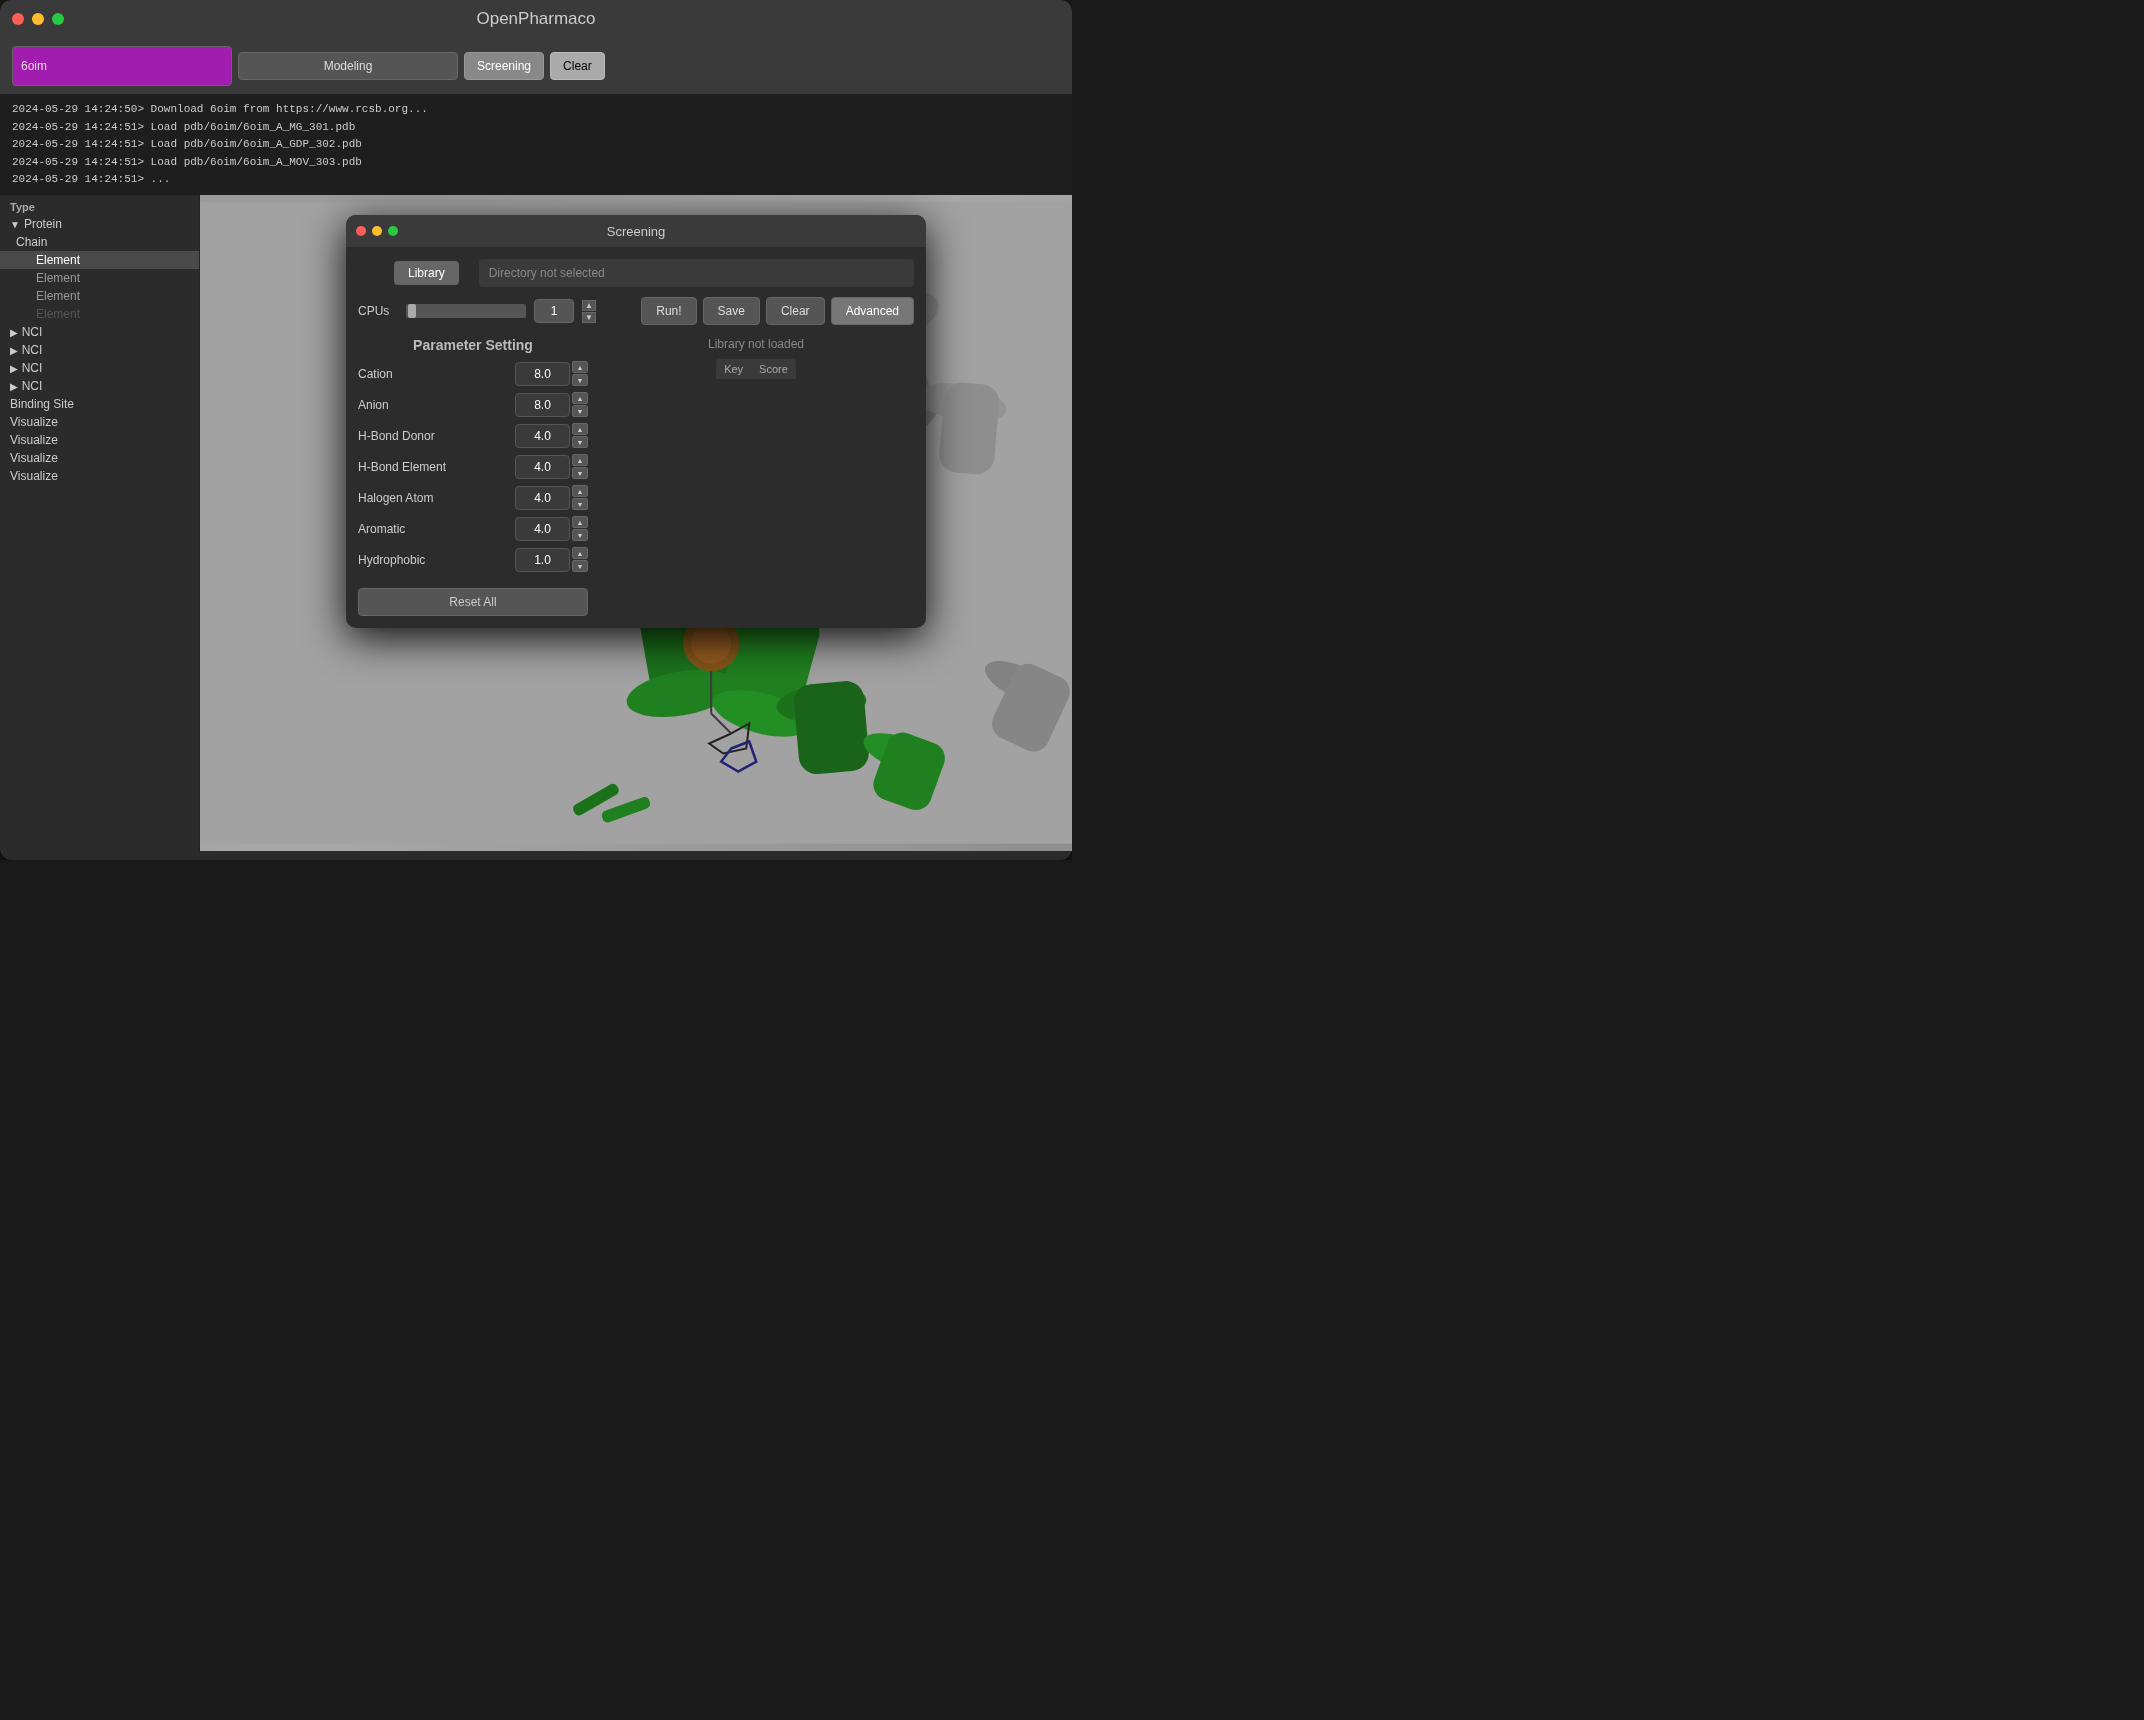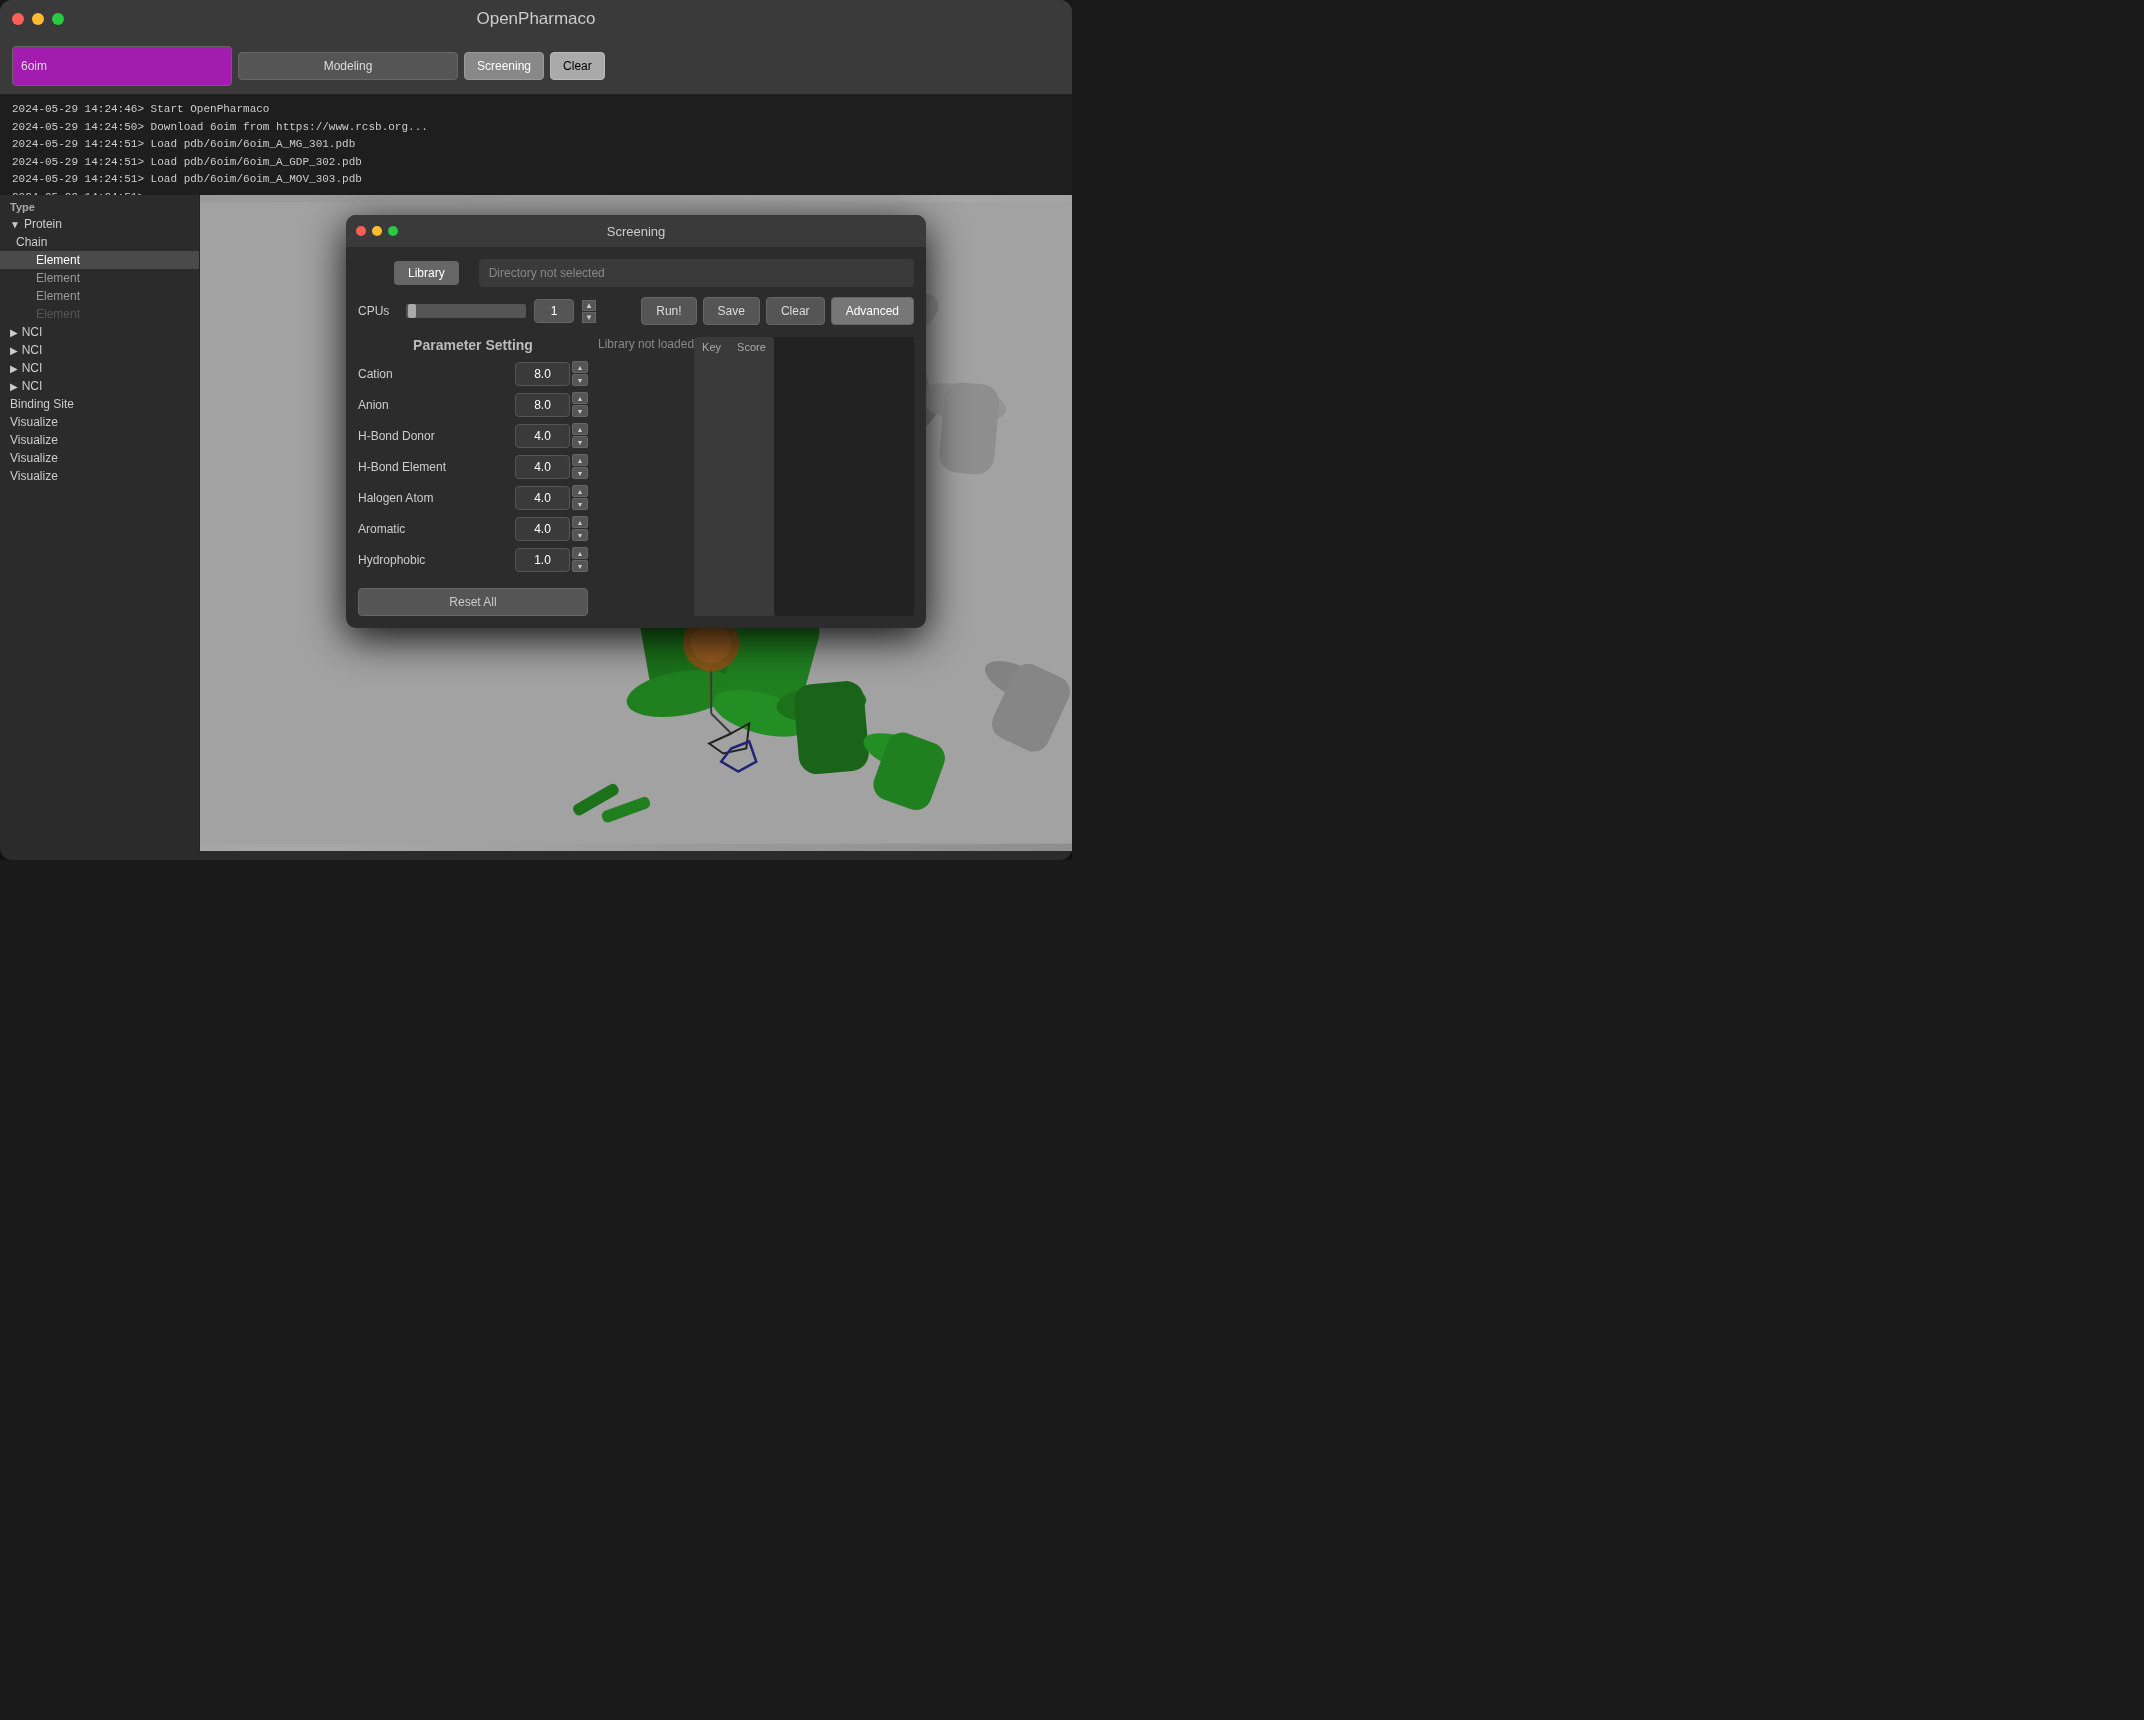--- a/index.html
+++ b/index.html
@@ -406,21 +406,22 @@
       cursor: pointer;
       display: flex;
       align-items: center;
       justify-content: center;
     }
 
     
     .results-panel {
       flex: 1;
       display: flex;
-      flex-direction: row;
+      flex-direction: column;
+      align-items: center;
     }
     .results-header {
       color: #888;
       font-size: 12px;
       margin-bottom: 8px;
       text-align: center;
     }
     .results-table-header {
       display: flex;
       background: #3a3a3a;
@@ -483,21 +484,20 @@
 
   <div class="top-toolbar">
     <input class="toolbar-input" type="text" value="6oim" style="">
     <button class="tab-btn modeling-tab">Modeling</button>
     <button class="tab-btn active-tab">Screening</button>
     <button class="tab-btn clear-tab">Clear</button>
   </div>
 
 
   <div class="log-area">
-    <div>2024-05-29 14:24:46&gt; Start OpenPharmaco</div>
     <div>2024-05-29 14:24:50&gt; Download 6oim from https://www.rcsb.org...</div>
     <div>2024-05-29 14:24:51&gt; Load pdb/6oim/6oim_A_MG_301.pdb</div>
     <div>2024-05-29 14:24:51&gt; Load pdb/6oim/6oim_A_GDP_302.pdb</div>
     <div>2024-05-29 14:24:51&gt; Load pdb/6oim/6oim_A_MOV_303.pdb</div>
     <div>2024-05-29 14:24:51&gt; ...</div>
 
   </div>
 
   <div class="main-content">
 

